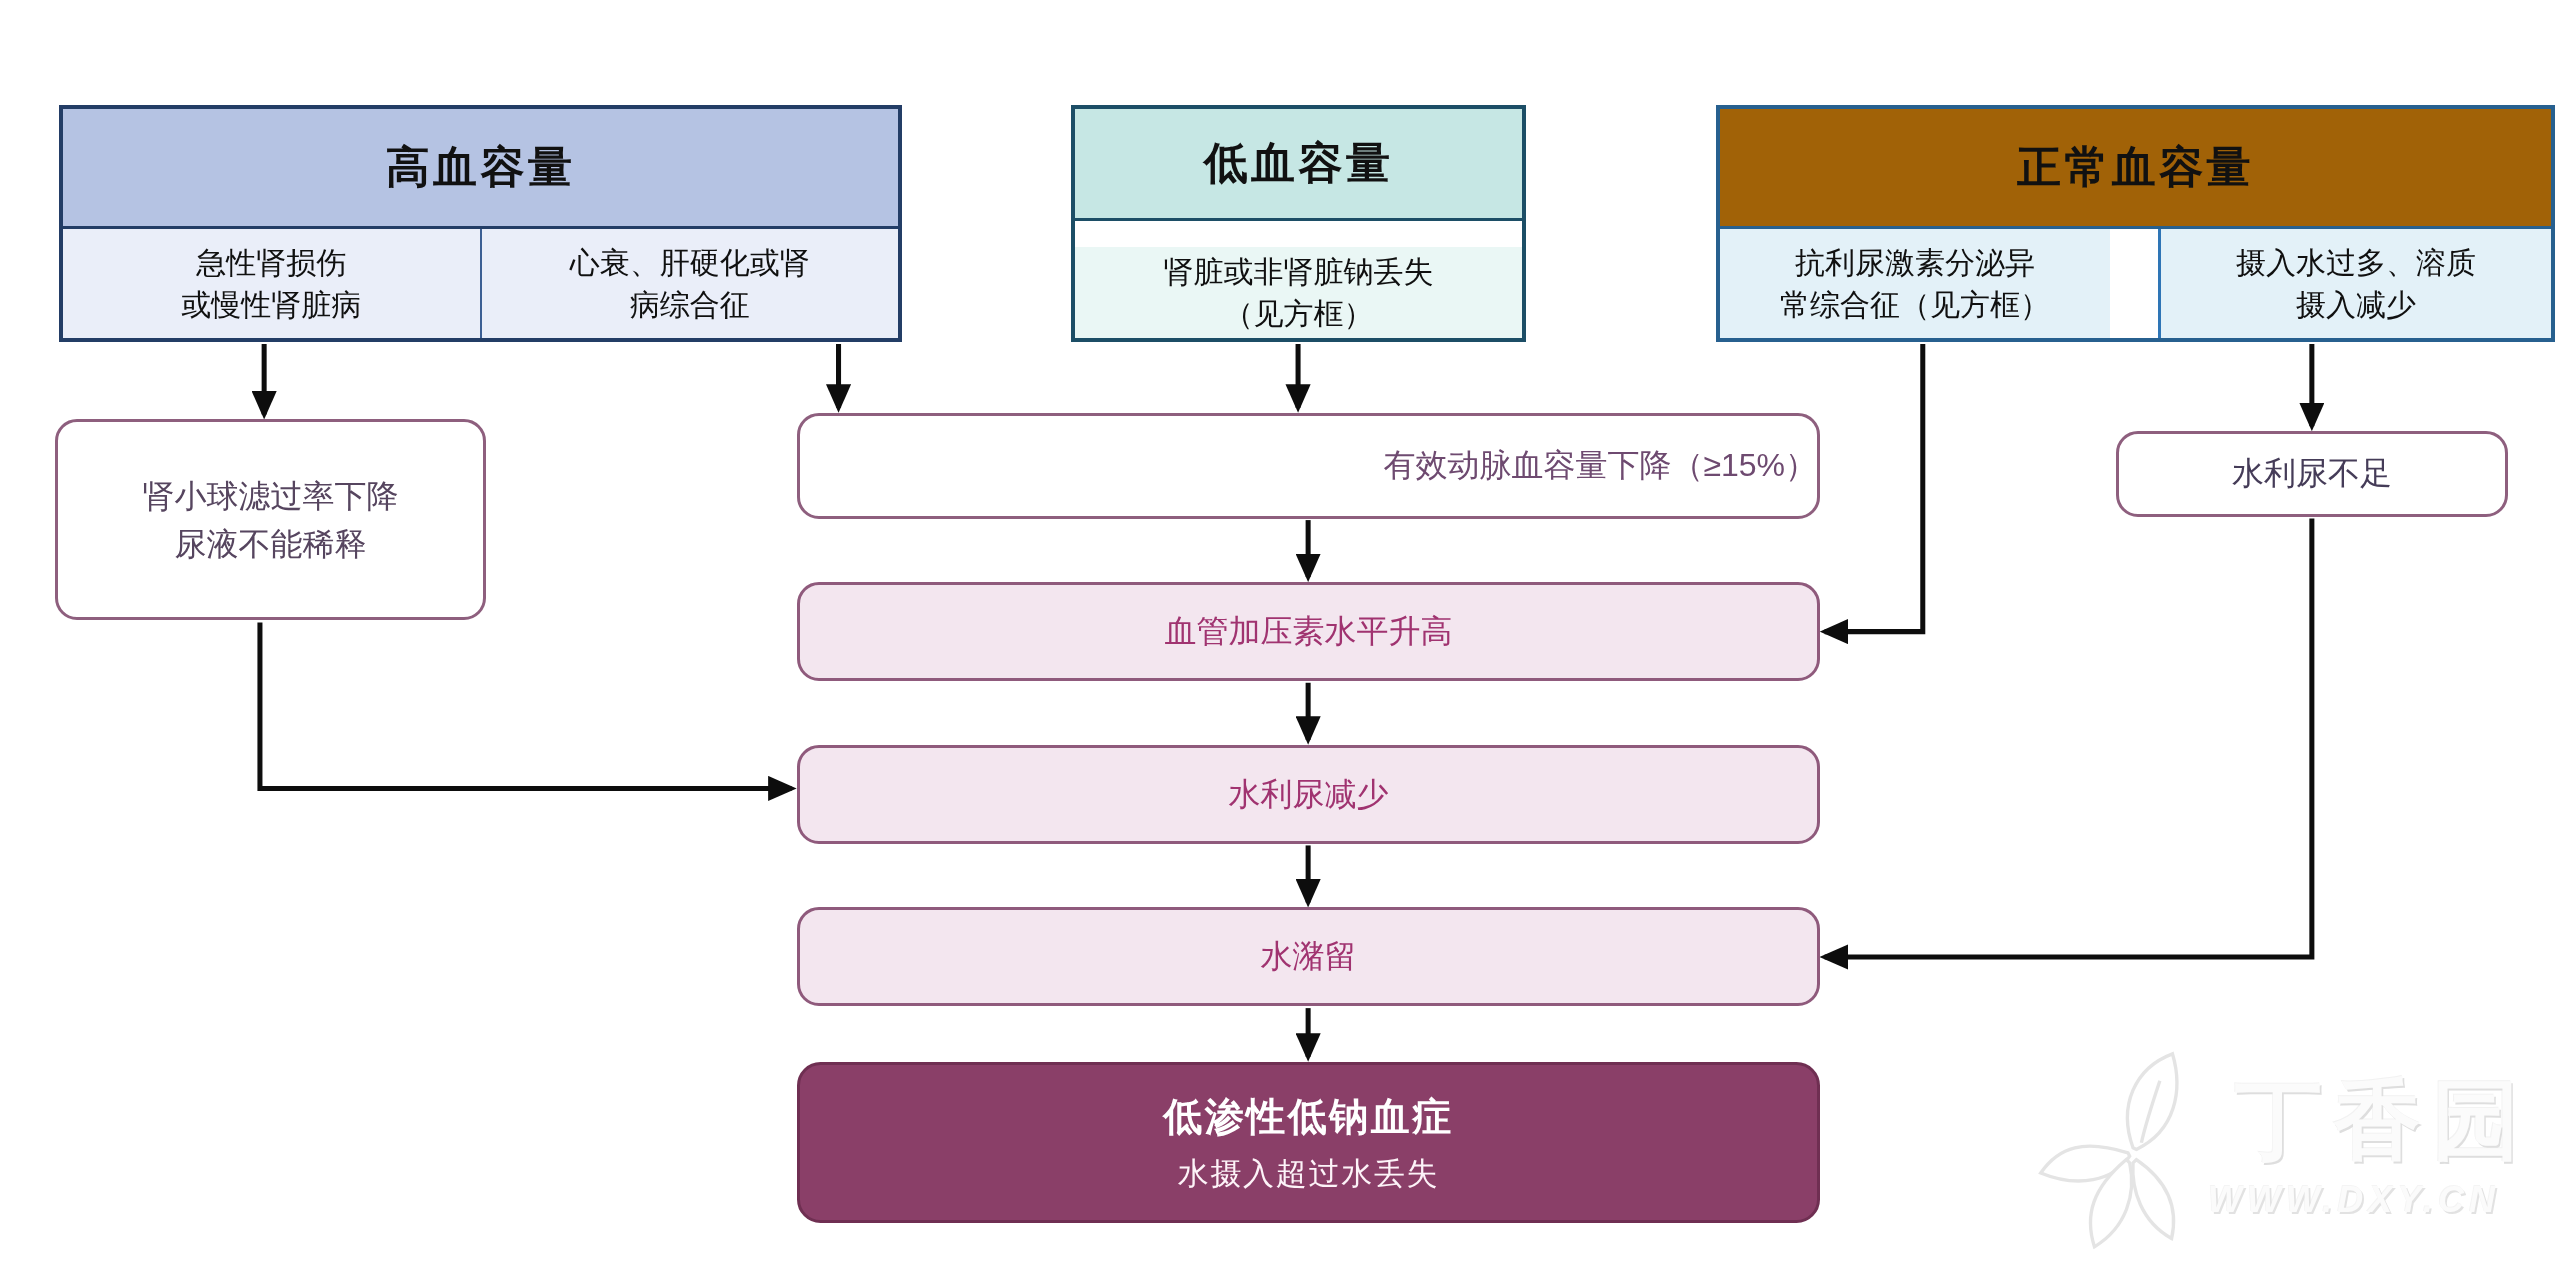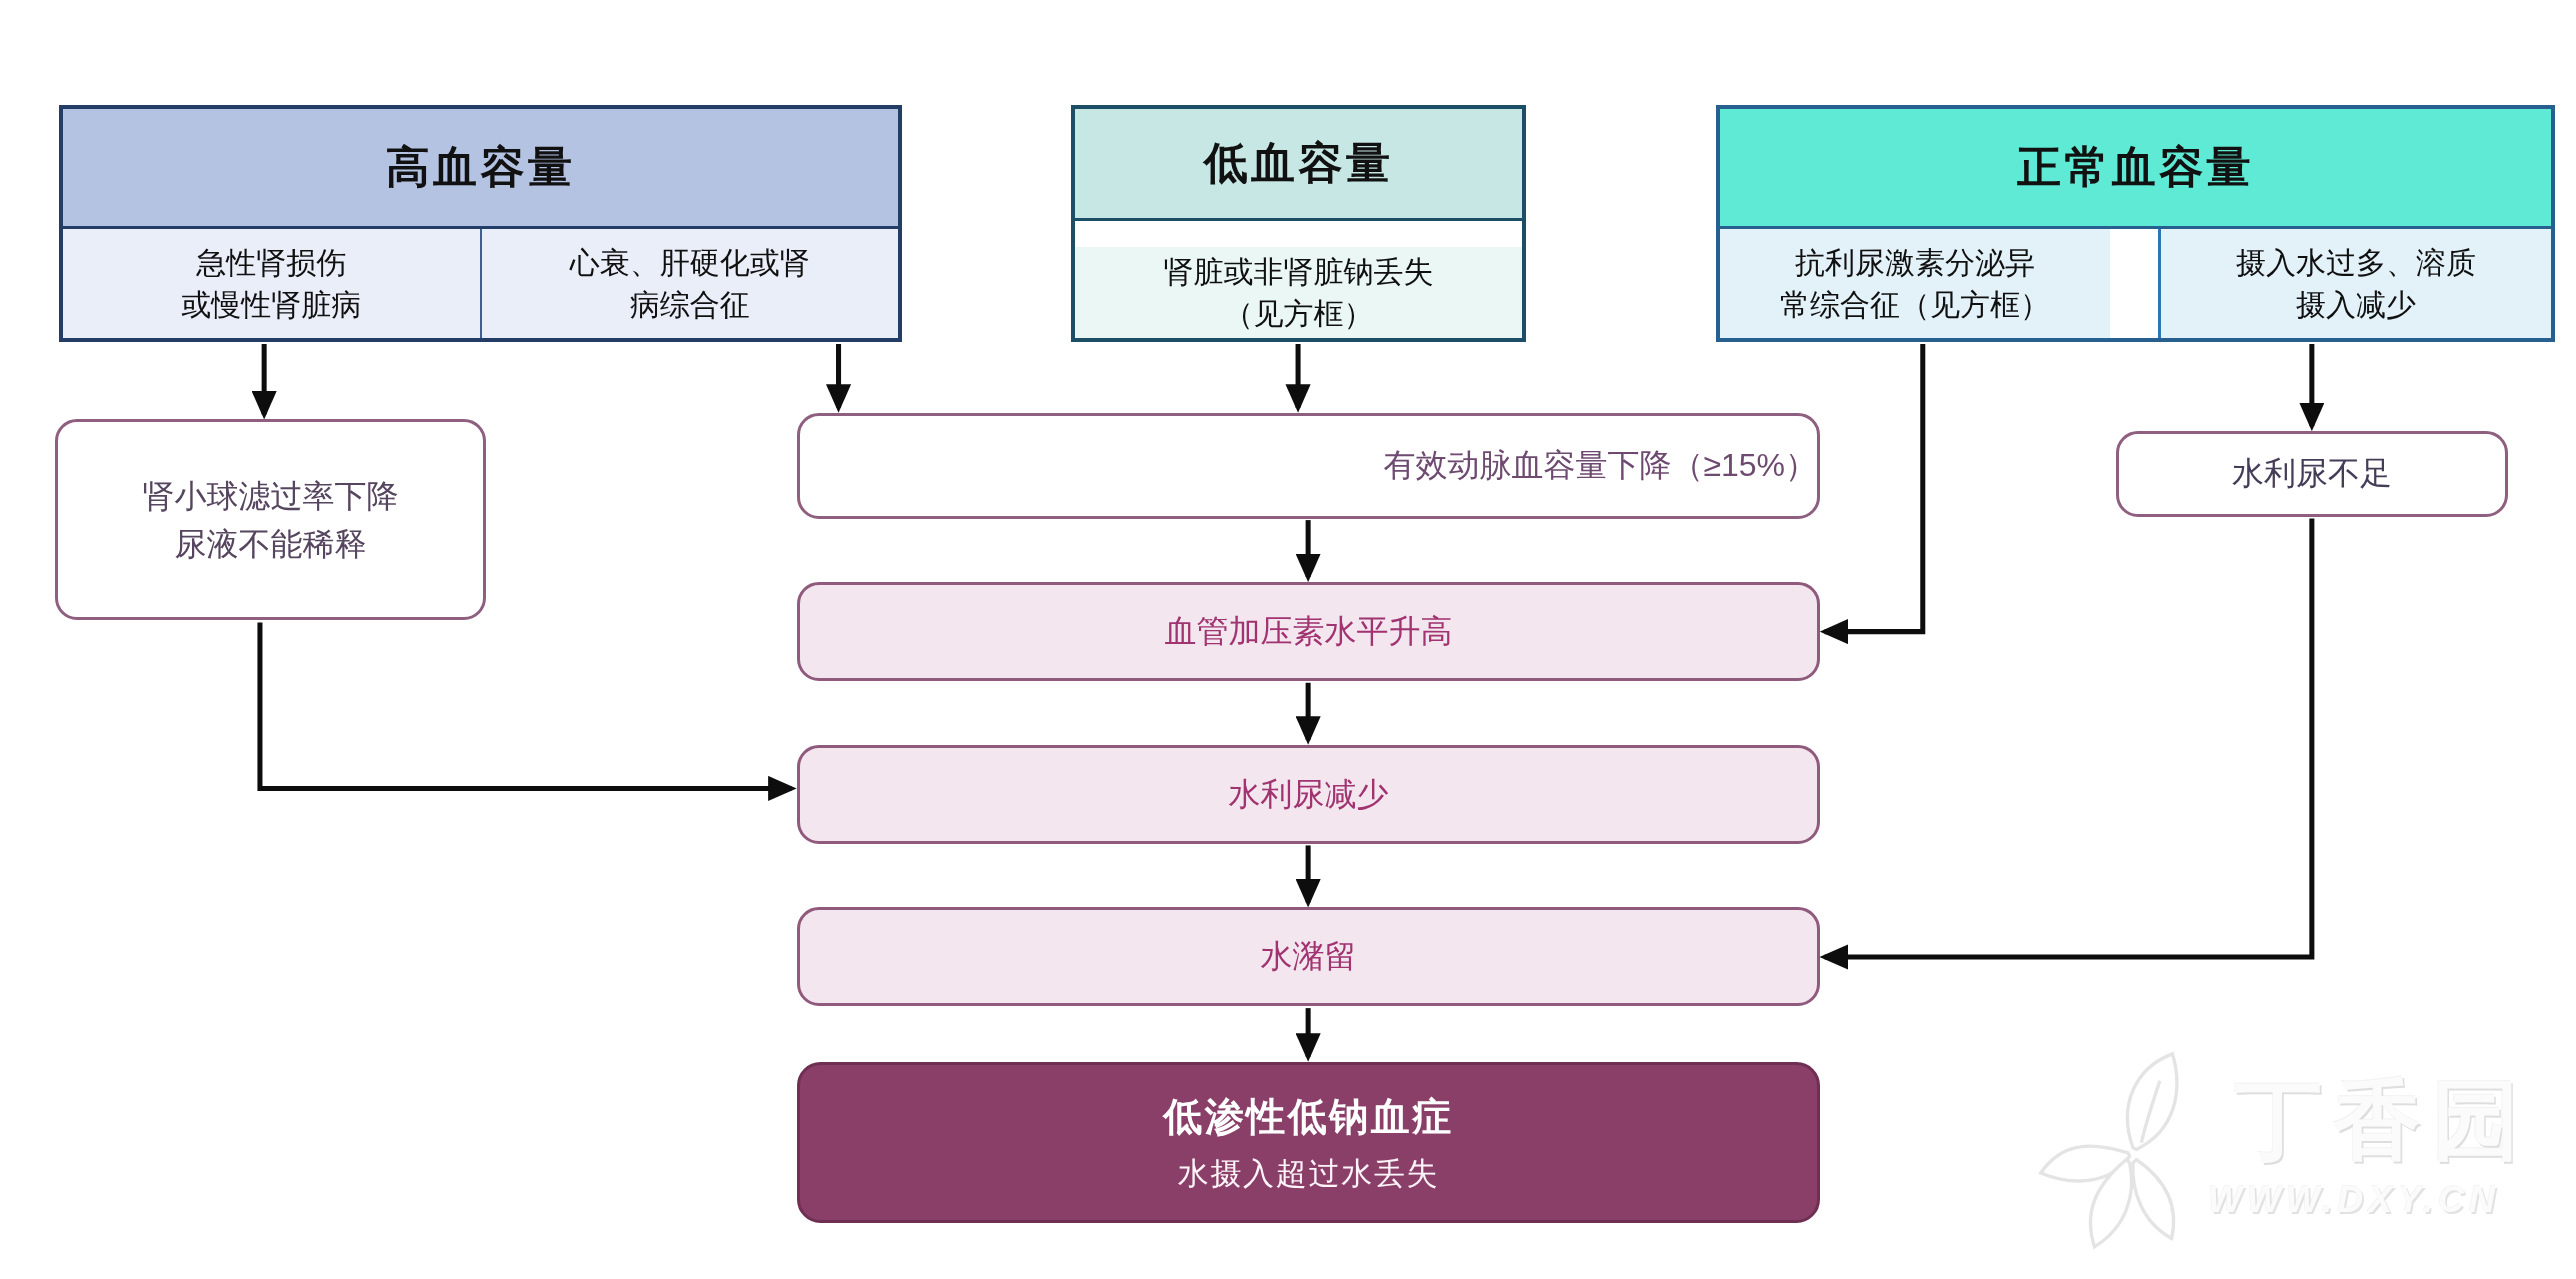--- a/index.html
+++ b/index.html
@@ -21,21 +21,21 @@
 
   #col-hyper{left:50px;width:843px;margin-left:9px;}
   #col-hyper .col-head{background:#b5c3e3;}
   #col-hyper .cell{background:#eaeef9;}
 
   #col-hypo{left:1071px;width:455px;border-color:#1c4e66;gap:26px;}
   #col-hypo .col-head{background:#c6e7e4;border-bottom-color:#1c4e66;}
   #col-hypo .cell{background:#eaf7f5;}
 
   #col-normo{left:1716px;width:839px;border-color:#27608f;}
-  #col-normo .col-head{background:#5eead4;border-bottom-color:#27608f;}
+  #col-normo .col-head{background:#a16207;border-bottom-color:#27608f;}
   #col-normo .cell{background:#e3f1f8;}
   #col-normo .cell + .cell{border-left:3.4px solid #2e75b6;margin-left:48px;}
 
   
   .node{position:absolute;box-sizing:border-box;border:3.4px solid #8e5f7e;border-radius:22px;
         background:#ffffff;display:flex;flex-direction:column;align-items:center;
         justify-content:center;text-align:center;white-space:pre-line;}
   .node .txt{white-space:pre-line;}
 
   #node-gfr{left:55px;top:419px;width:431px;height:201px;font-size:32px;line-height:1.5;

